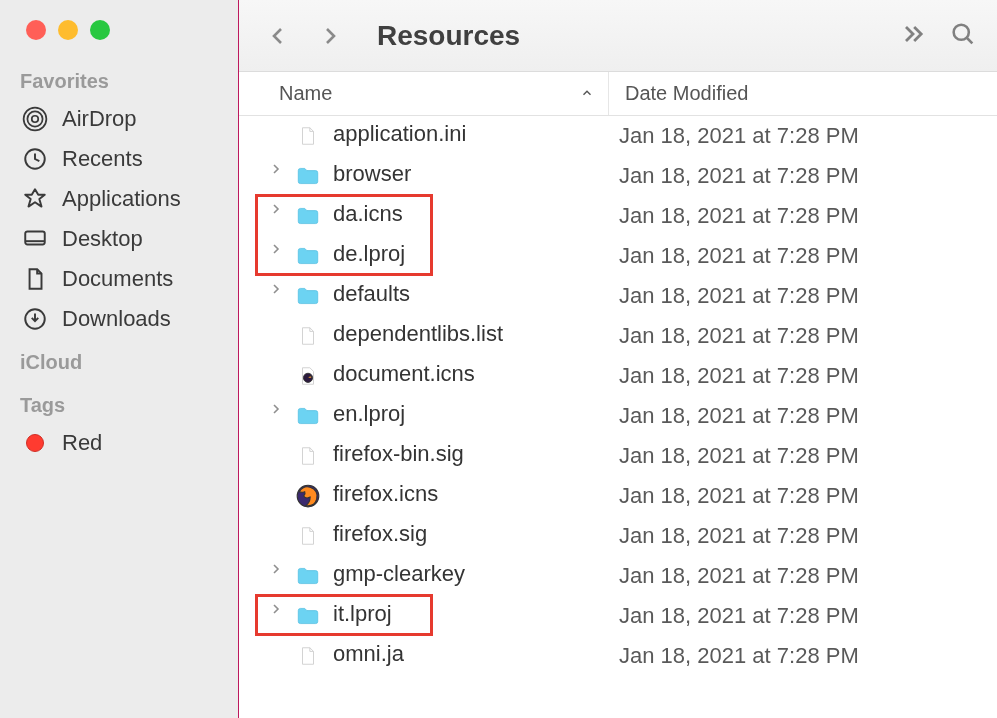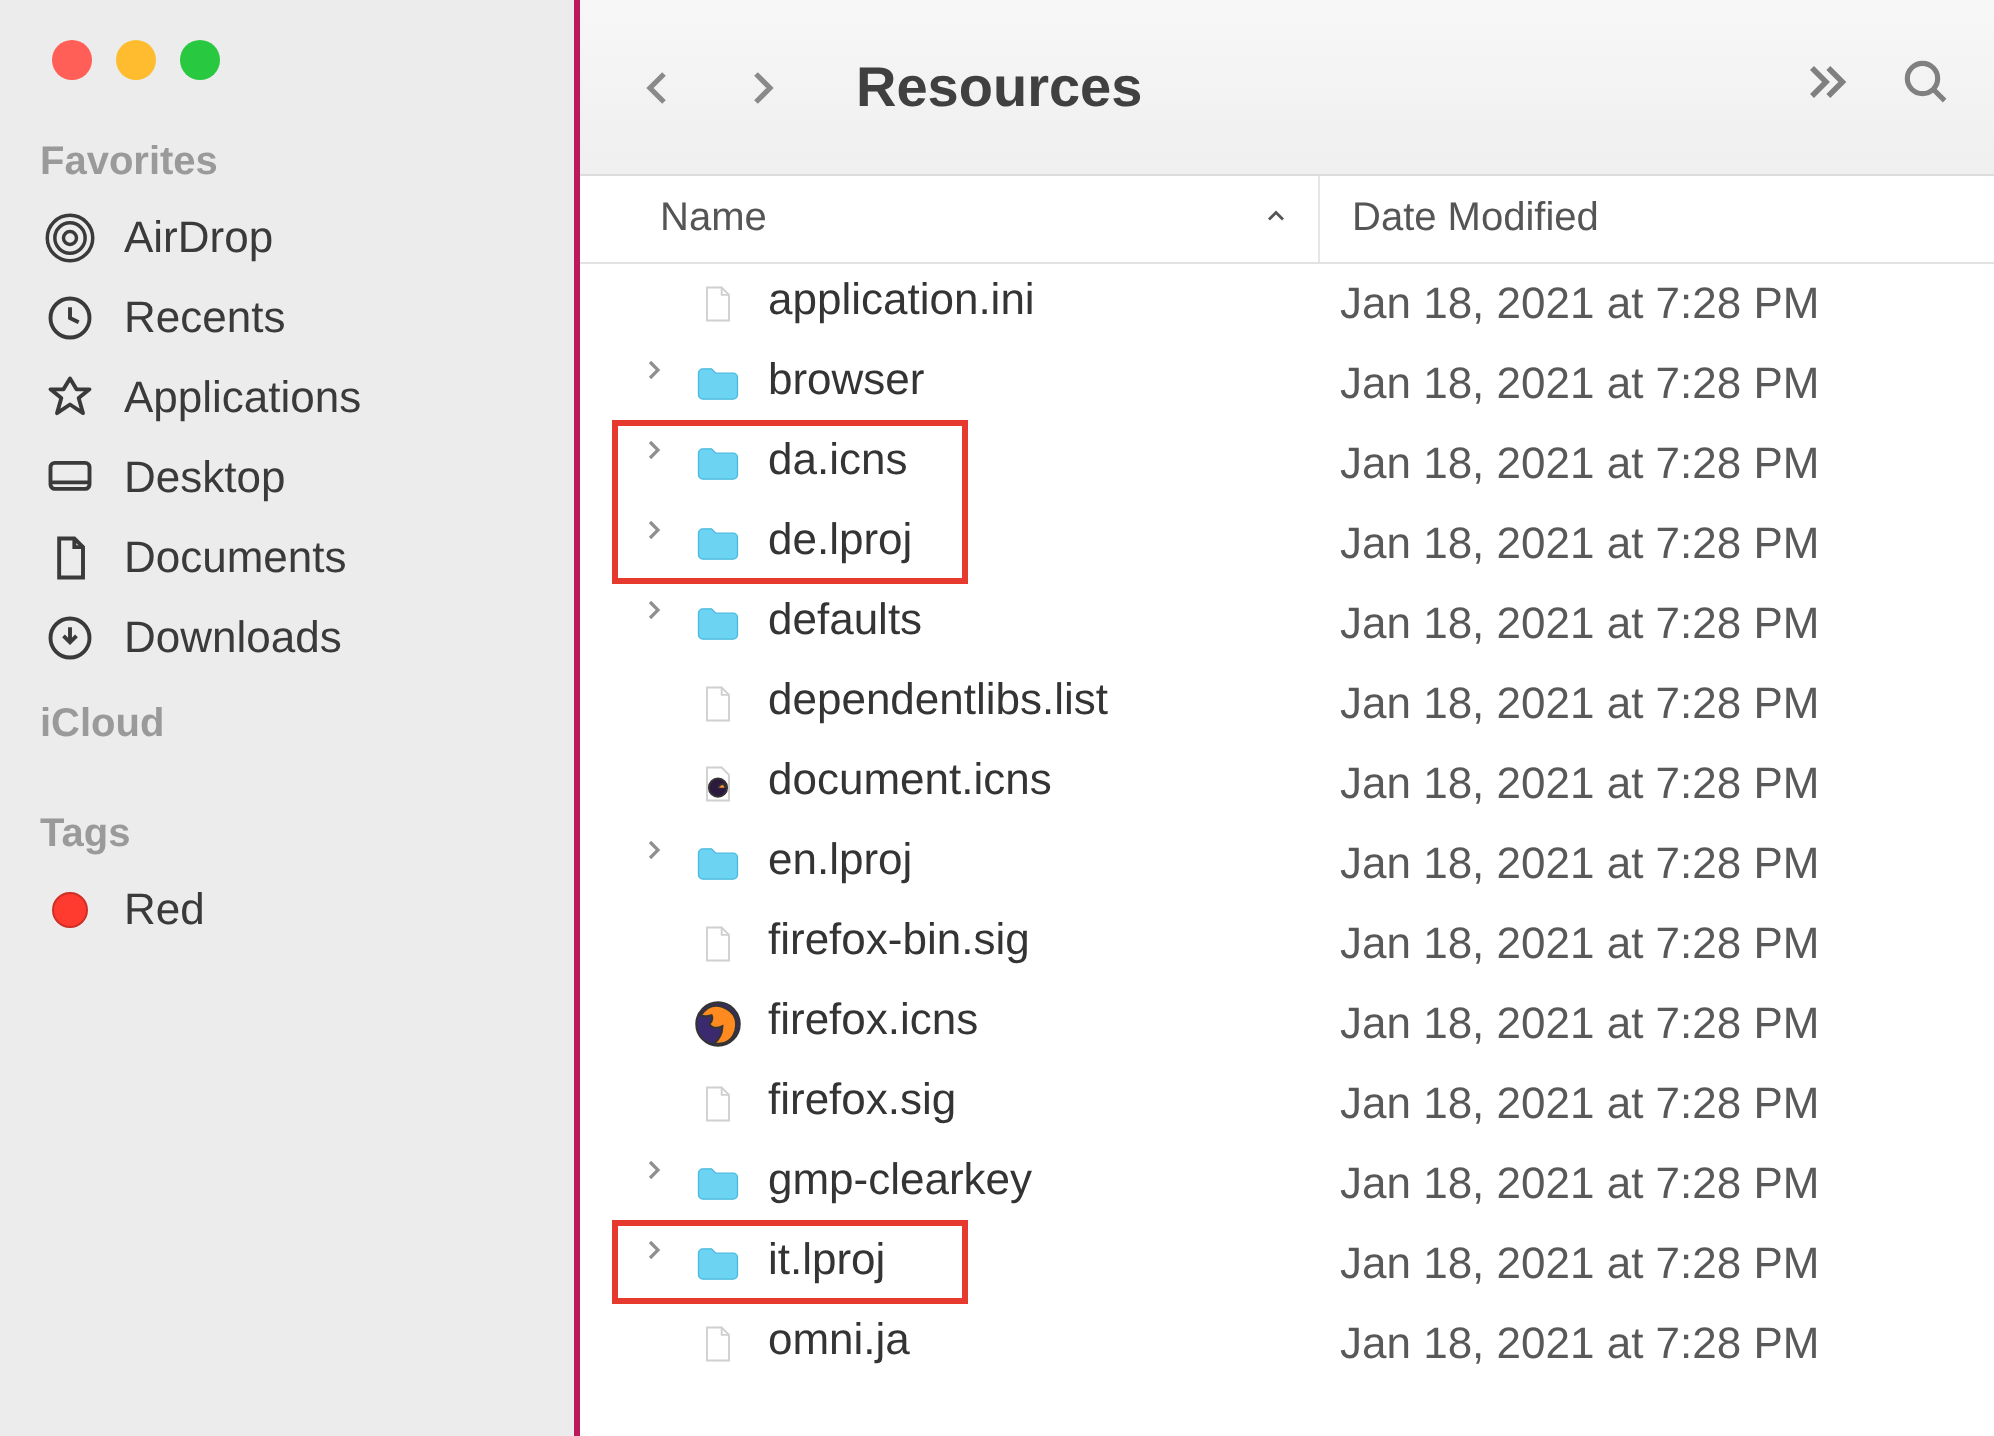--- a/index.html
+++ b/index.html
@@ -7,23 +7,23 @@
     margin: 0; padding: 0;
     width: 997px; height: 718px;
     overflow: hidden;
     font-family: -apple-system, "Helvetica Neue", Helvetica, Arial, sans-serif;
     color: #3a3a3a;
     background: #fff;
   }
   .window { display:flex; width:997px; height:718px; }
   
   .sidebar {
-    width: 290px;
+    width: 239px;
     background:#ececec;
-    border-right:3px solid #be185d;
+    border-right:1px solid #be185d;
     padding: 14px 10px 0 14px;
   }
   .traffic { display:flex; gap:12px; margin: 6px 0 30px 12px;}
   .dot { width:20px; height:20px; border-radius:50%; }
   .dot.red{background:#ff5f57;}
   .dot.yellow{background:#febc2e;}
   .dot.green{background:#28c840;}
   .sec-title{
     font-size:20px; font-weight:600; color:#9a9a9a;
     margin: 14px 6px 6px 6px;
@@ -33,21 +33,21 @@
     padding:6px 6px; border-radius:6px;
     font-size:22px; color:#3a3a3a;
     cursor:default;
   }
   .side-icon{ width:30px; height:28px; display:flex; align-items:center; justify-content:center; }
   .side-icon svg{ width:26px; height:26px; }
   .tag-dot{ width:18px; height:18px; border-radius:50%; background:#ff3b30; border:1px solid #d02f26;}
   
   .main { flex:1; display:flex; flex-direction:column; background:#fff;}
   .toolbar{
-    height:88px; display:flex; align-items:center;
+    height:72px; display:flex; align-items:center;
     padding:0 20px; gap:14px;
     background: linear-gradient(#f7f7f7,#efefef);
     border-bottom:1px solid #dcdcdc;
   }
   .nav-arrow{
     width:38px; height:38px; display:flex; align-items:center; justify-content:center;
     color:#8a8a8a;
   }
   .nav-arrow svg{width:24px; height:24px;}
   .title{
@@ -155,21 +155,21 @@
         <svg viewBox="0 0 24 24" stroke="#1f7ef4" stroke-width="1.8">
             <circle cx="12" cy="12" r="9"></circle>
             <path d="M12 7v7M9 11l3 3 3-3"></path>
           </svg>
       </span>
       <span>Downloads</span>
     </div>
 
     <div class="sec-title" style="margin-top:12px">iCloud</div>
 
-    <div class="sec-title" style="margin-top:32px">Tags</div>
+    <div class="sec-title" style="margin-top:20px">Tags</div>
     <div class="side-item">
       <span class="side-icon">
           <span class="tag-dot"></span>
         </span>
       <span>Red</span>
     </div>
   </div>
 
   <div class="main">
     <div class="toolbar">

